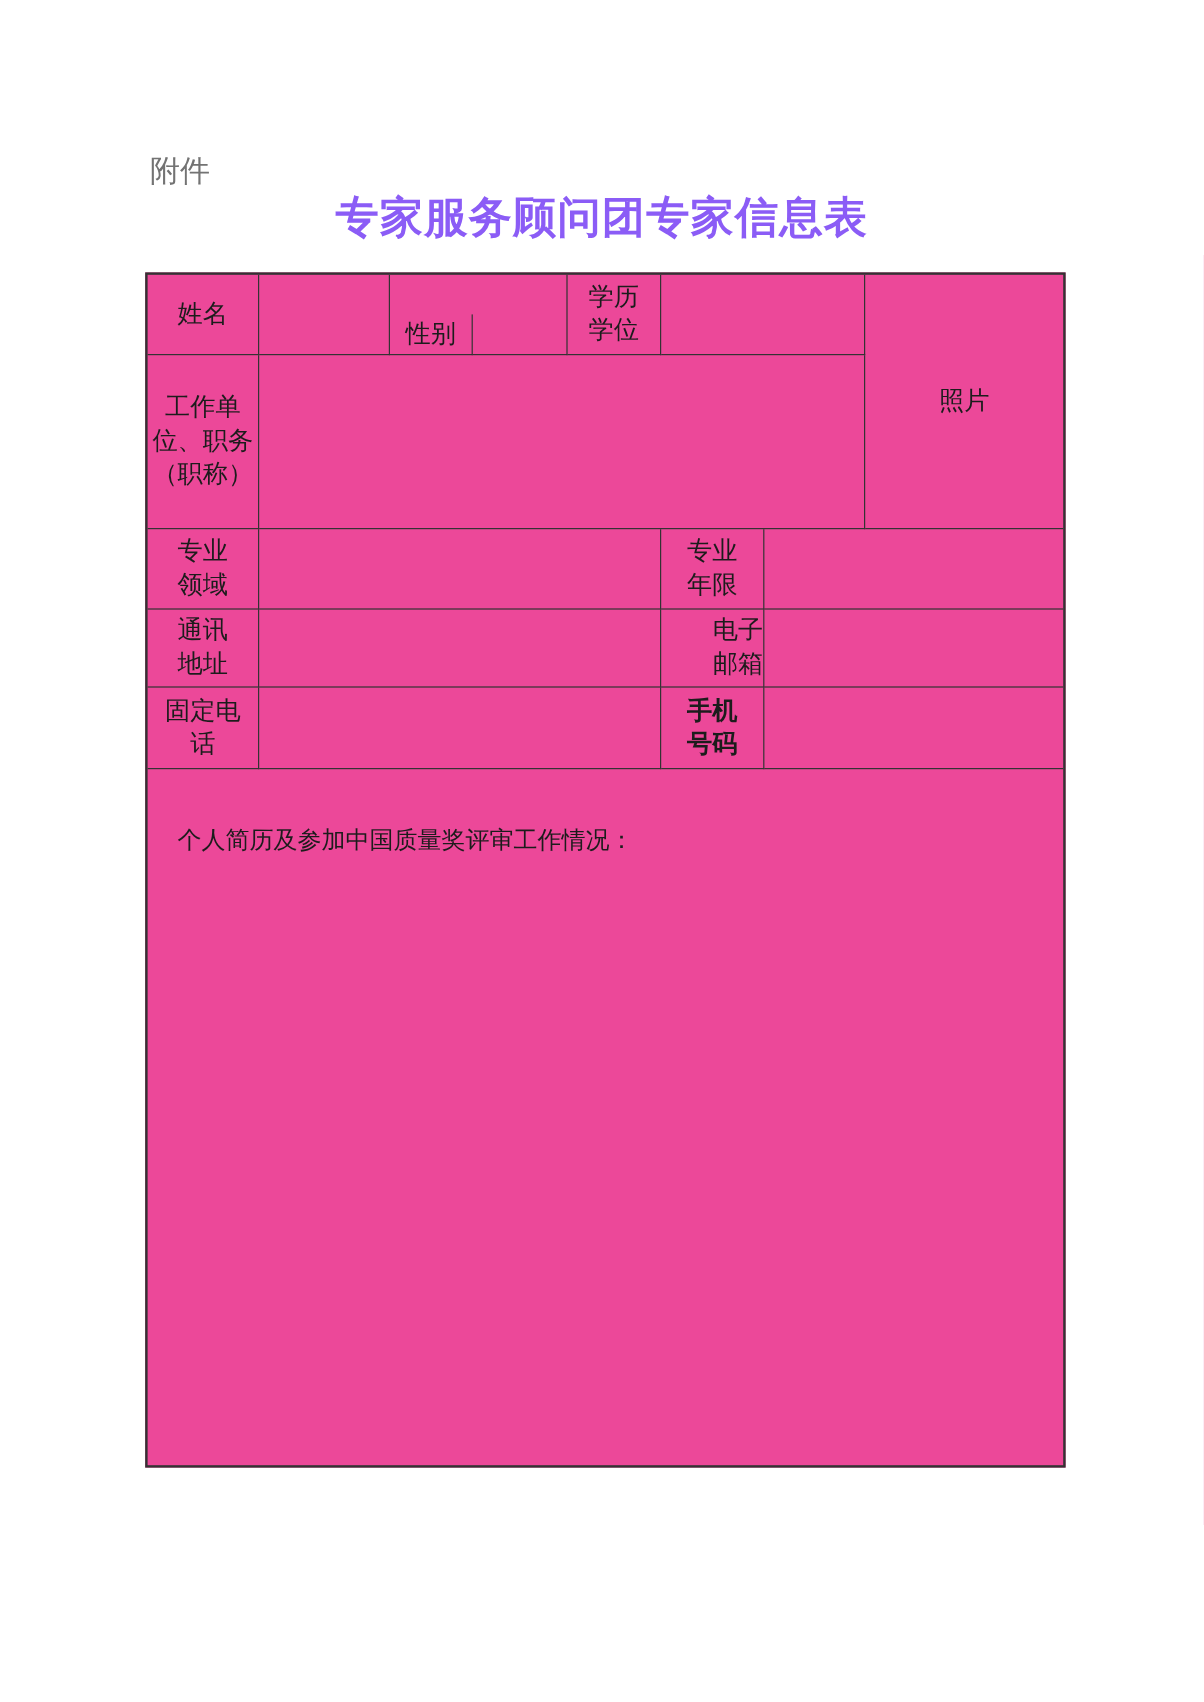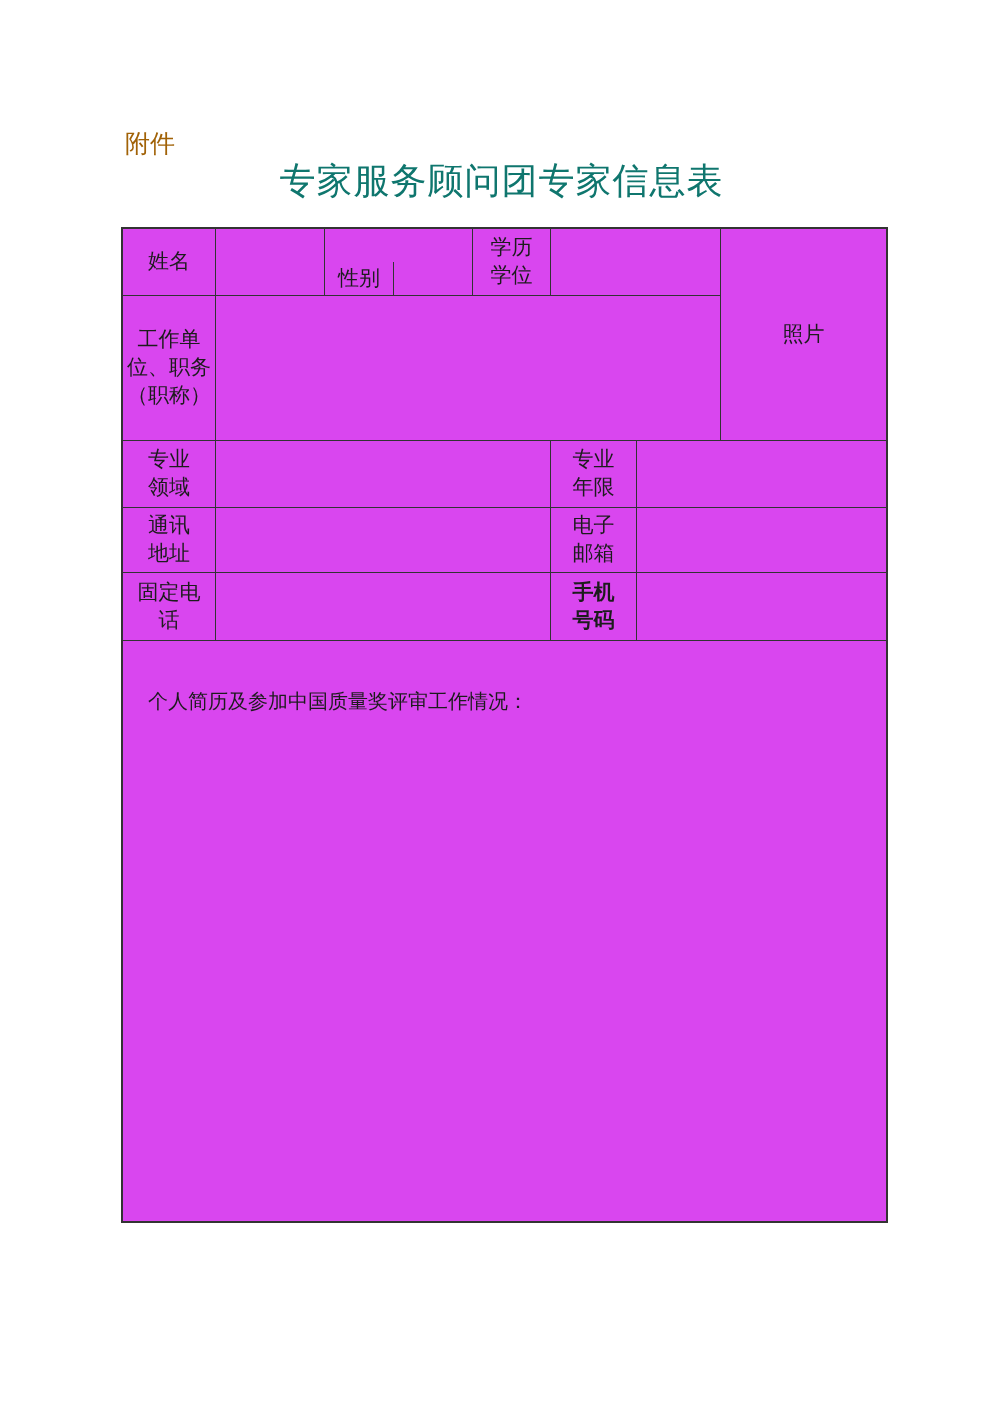--- a/index.html
+++ b/index.html
@@ -16,43 +16,43 @@
     color: #1c1c1c;
     overflow: hidden;
   }
   .attachment {
     position: absolute;
     left: 125px;
     top: 128px;
     font-family: "Liberation Sans", "DejaVu Sans", sans-serif;
     font-size: 25px;
     line-height: 1.2;
-    color: #a16207;
+    color: #737373;
   }
   .title {
     position: absolute;
     left: 0;
     top: 161px;
     width: 100%;
     text-align: center;
     font-size: 36px;
-    font-weight: normal;
+    font-weight: bold;
     letter-spacing: 1px;
-    color: #0f766e;
+    color: #8b5cf6;
     line-height: 1.15;
   }
   .form-table {
     position: absolute;
     left: 121px;
     top: 227px;
     display: grid;
     grid-template-columns: 93px 109px 69px 79px 78px 86px 84px 165px;
     grid-template-rows: 67px 145px 67px 65px 68px 580px;
     border: 2px solid #333333;
-    background: #d946ef;
+    background: #ec4899;
   }
   .cell {
     border-right: 1px solid #333333;
     border-bottom: 1px solid #333333;
     display: flex;
     align-items: center;
     justify-content: center;
     box-sizing: border-box;
   }
   .cell.no-right { border-right: none; }
@@ -85,21 +85,21 @@
   .c-edu-v    { grid-column: 6 / 8; grid-row: 1 / 2; }
   .c-photo    { grid-column: 8 / 9; grid-row: 1 / 3; }
   .c-work-l   { grid-column: 1 / 2; grid-row: 2 / 3; }
   .c-work-v   { grid-column: 2 / 8; grid-row: 2 / 3; }
   .c-field-l  { grid-column: 1 / 2; grid-row: 3 / 4; }
   .c-field-v  { grid-column: 2 / 6; grid-row: 3 / 4; }
   .c-years-l  { grid-column: 6 / 7; grid-row: 3 / 4; }
   .c-years-v  { grid-column: 7 / 9; grid-row: 3 / 4; }
   .c-addr-l   { grid-column: 1 / 2; grid-row: 4 / 5; }
   .c-addr-v   { grid-column: 2 / 6; grid-row: 4 / 5; }
-  .c-email-l  { grid-column: 6 / 7; grid-row: 4 / 5; }
+  .c-email-l  { grid-column: 6 / 7; grid-row: 4 / 5; justify-content: flex-end; }
   .c-email-v  { grid-column: 7 / 9; grid-row: 4 / 5; }
   .c-phone-l  { grid-column: 1 / 2; grid-row: 5 / 6; }
   .c-phone-v  { grid-column: 2 / 6; grid-row: 5 / 6; }
   .c-mobile-l { grid-column: 6 / 7; grid-row: 5 / 6; font-weight: bold; }
   .c-mobile-v { grid-column: 7 / 9; grid-row: 5 / 6; }
   .c-resume   { grid-column: 1 / 9; grid-row: 6 / 7; }
 </style>
 </head>
 <body>
 

